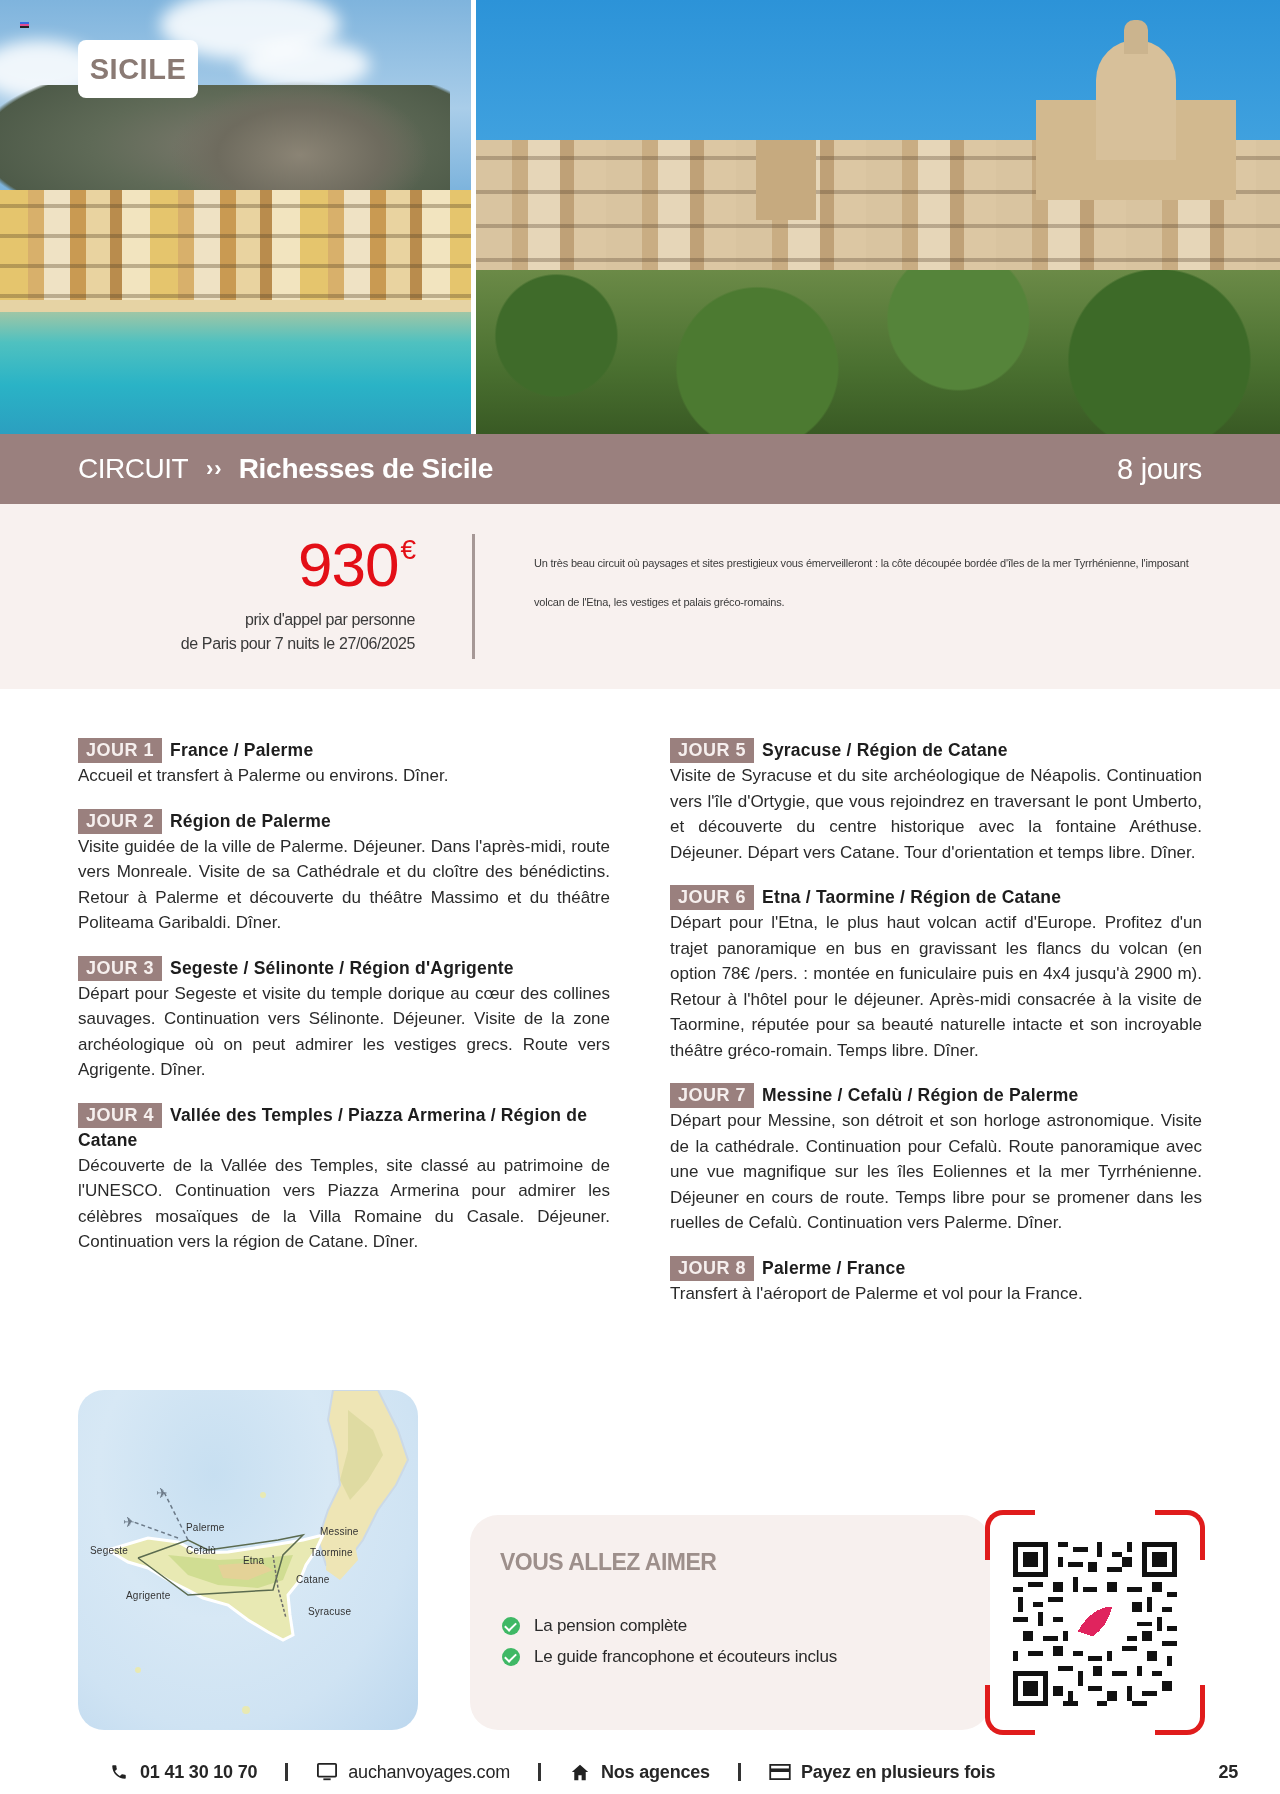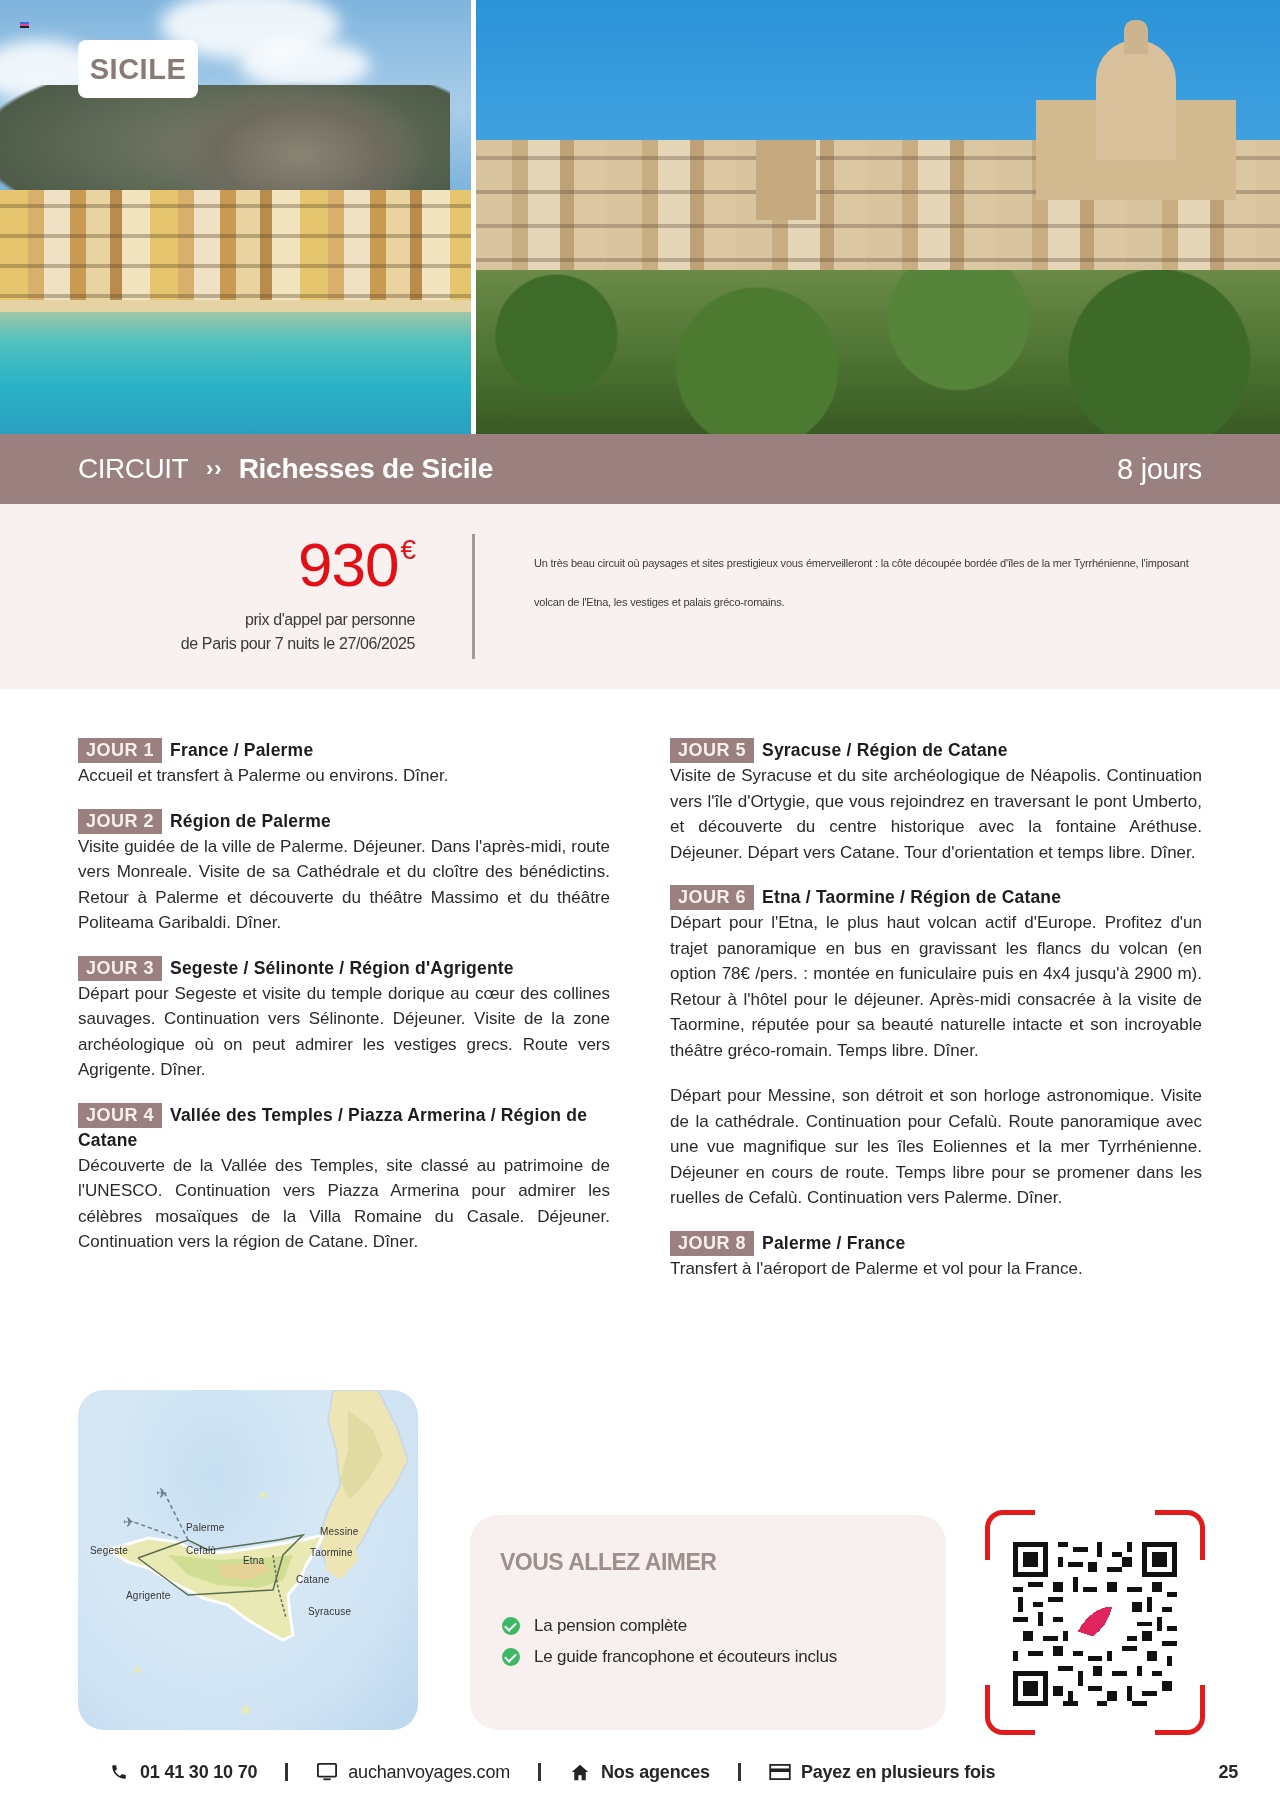--- a/index.html
+++ b/index.html
@@ -75,21 +75,21 @@
       padding: 0 8px; height: 25px; line-height: 25px; margin-right: 8px; letter-spacing: 0.5px; }
     .day-text { font-size: 17px; line-height: 25.5px; color: #2a2a2a; text-align: justify; letter-spacing: 0; }
 
     
     .map { position: absolute; left: 78px; top: 1390px; width: 340px; height: 340px; border-radius: 26px; overflow: hidden;
       background: radial-gradient(ellipse at 40% 25%, #c7dff1 0%, #d7e8f5 40%, #cfe3f3 70%, #bcd7ee 100%); }
     .map svg { position: absolute; left: 0; top: 0; }
     .map-label { position: absolute; font-size: 10px; color: #333; letter-spacing: 0.2px; }
 
     
-    .love-box { position: absolute; left: 470px; top: 1515px; width: 476px; height: 215px; background: #f7f0ee; border-radius: 28px; }
+    .love-box { position: absolute; left: 470px; top: 1515px; width: 520px; height: 215px; background: #f7f0ee; border-radius: 28px; }
     .love-title { position: absolute; left: 30px; top: 34px; font-size: 23px; font-weight: 700; color: #9d8f8b; letter-spacing: -0.5px; }
     .love-list { position: absolute; left: 32px; top: 95px; list-style: none; }
     .love-list li { display: flex; align-items: center; height: 31px; font-size: 17px; color: #2a2a2a; letter-spacing: -0.2px; }
     .check { width: 18px; height: 18px; border-radius: 50%; background: #3fb865; margin-right: 14px; position: relative; flex-shrink: 0; }
     .check::after { content: ""; position: absolute; left: 5px; top: 3px; width: 5px; height: 9px; border: solid #fff; border-width: 0 2.5px 2.5px 0; transform: rotate(45deg); }
 
     
     .qr-wrap { position: absolute; left: 985px; top: 1510px; width: 220px; height: 225px; }
     .qr-corner { position: absolute; width: 50px; height: 50px; border-color: #e01c1c; border-style: solid; border-width: 0; }
     .qr-corner.tl { left: 0; top: 0; border-top-width: 5px; border-left-width: 5px; border-top-left-radius: 18px; }
@@ -176,20 +176,21 @@
 <div class="col col-right">
   <div class="day">
     <div class="day-head"><span class="badge">JOUR 5</span><span>Syracuse / Région de Catane</span></div>
     <p class="day-text">Visite de Syracuse et du site archéologique de Néapolis. Continuation vers l'île d'Ortygie, que vous rejoindrez en traversant le pont Umberto, et découverte du centre historique avec la fontaine Aréthuse. Déjeuner. Départ vers Catane. Tour d'orientation et temps libre. Dîner.</p>
   </div>
   <div class="day">
     <div class="day-head"><span class="badge">JOUR 6</span><span>Etna / Taormine / Région de Catane</span></div>
     <p class="day-text">Départ pour l'Etna, le plus haut volcan actif d'Europe. Profitez d'un trajet panoramique en bus en gravissant les flancs du volcan (en option 78€ /pers. : montée en funiculaire puis en 4x4 jusqu'à 2900 m). Retour à l'hôtel pour le déjeuner. Après-midi consacrée à la visite de Taormine, réputée pour sa beauté naturelle intacte et son incroyable théâtre gréco-romain. Temps libre. Dîner.</p>
   </div>
   <div class="day">
+    <div class="day-head"><span class="badge">JOUR 7</span><span>Messine / Cefalù / Région de Palerme</span></div>
     <p class="day-text">Départ pour Messine, son détroit et son horloge astronomique. Visite de la cathédrale. Continuation pour Cefalù. Route panoramique avec une vue magnifique sur les îles Eoliennes et la mer Tyrrhénienne. Déjeuner en cours de route. Temps libre pour se promener dans les ruelles de Cefalù. Continuation vers Palerme. Dîner.</p>
   </div>
   <div class="day">
     <div class="day-head"><span class="badge">JOUR 8</span><span>Palerme / France</span></div>
     <p class="day-text">Transfert à l'aéroport de Palerme et vol pour la France.</p>
   </div>
 </div>
 
 <div class="map">
   <svg width="340" height="340" viewBox="0 0 340 340">

